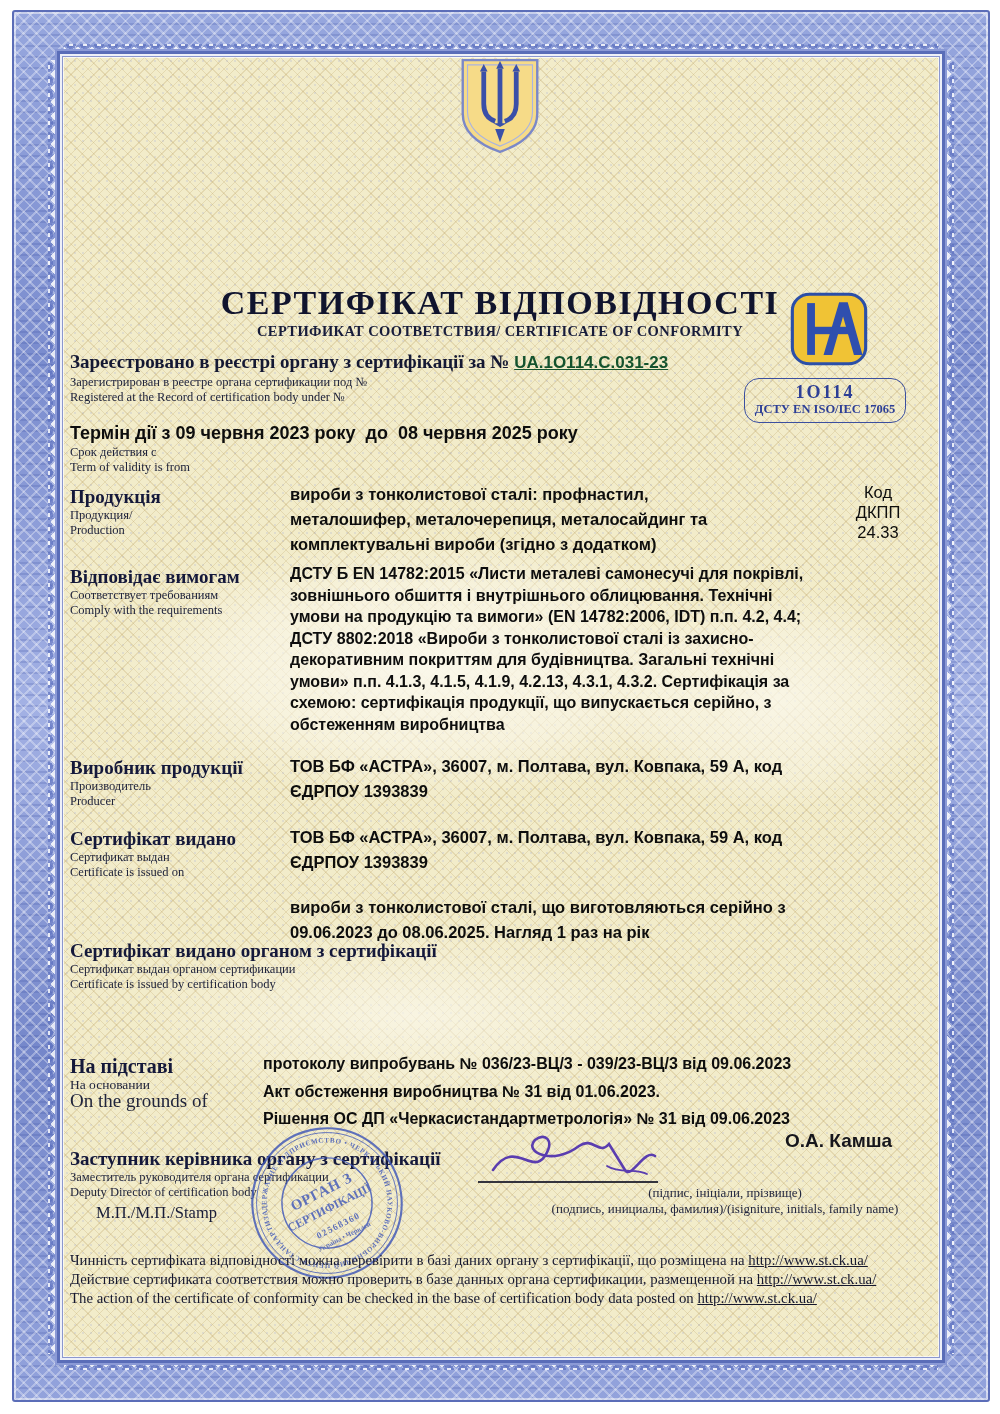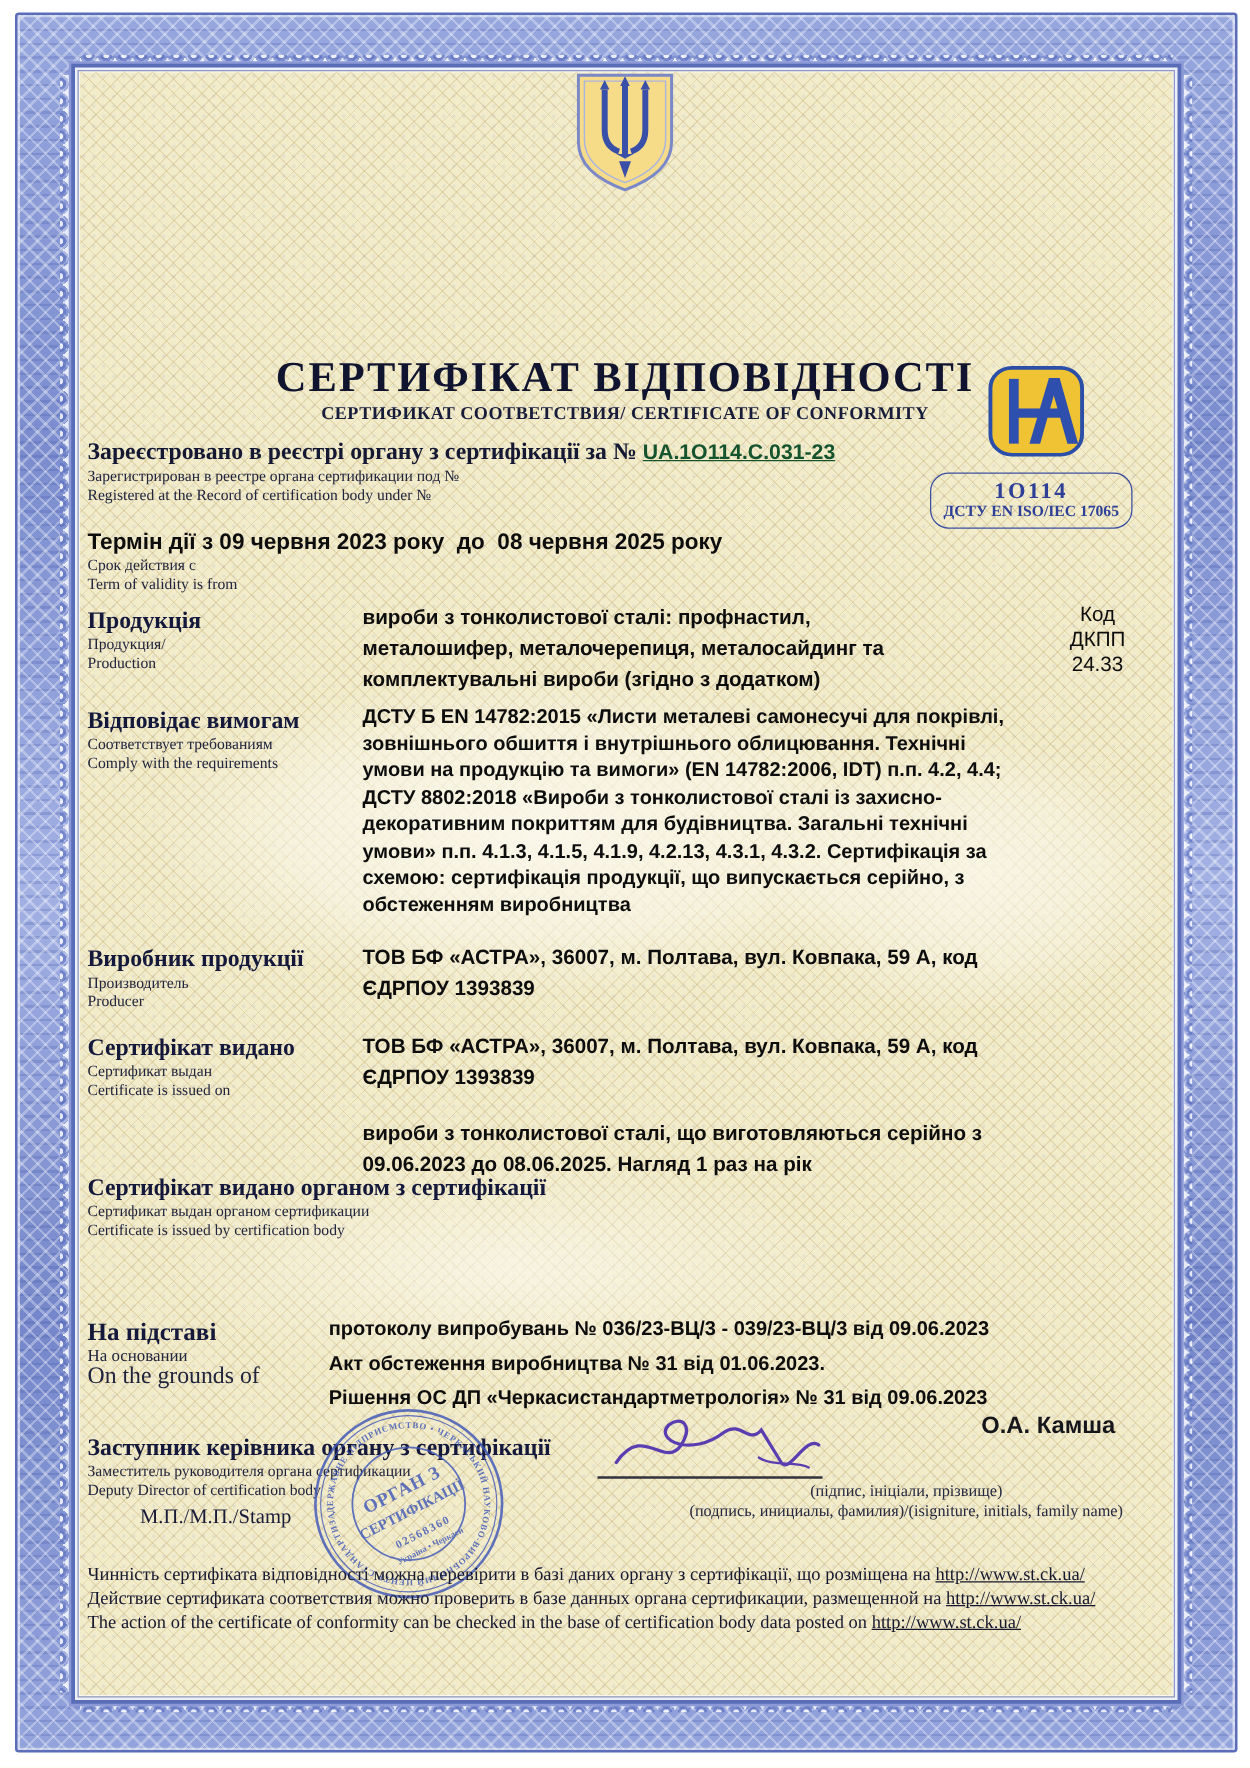--- a/index.html
+++ b/index.html
@@ -54,21 +54,21 @@
   .val-sm{font-size:16px;line-height:27.5px;}
   .lbl-uk{font-weight:bold;font-size:19px;color:#14183a;line-height:22px;white-space:nowrap;}
   .pre{white-space:pre-wrap;}
   .code-col{text-align:center;font-family:"Liberation Sans",sans-serif;font-weight:normal;font-size:16.5px;line-height:20px;color:#0d0d0d;}
   .acc-box{border:1.5px solid #3b4fa0;text-align:center;color:#2d3f96;padding-top:3px;}
   .acc-num{font-weight:bold;font-size:18px;letter-spacing:2px;line-height:20px;}
   .acc-std{font-weight:bold;font-size:12.5px;line-height:15px;}
   .sig-name{font-family:"Liberation Sans",sans-serif;font-weight:bold;font-size:19px;color:#15151c;}
   .sig-line{border-top:2px solid #33333d;height:0;}
   .caps{text-align:center;font-size:13px;line-height:15.5px;color:#23273f;}
-  .mp{font-size:16.5px;color:#181c38;margin-left:16px;}
+  .mp{font-size:16.5px;color:#181c38;}
   .foot{font-size:14.8px;line-height:19.2px;color:#15172e;}
   .url{text-decoration:underline;}
   .stamp-wrap{transform:rotate(-7deg);opacity:.82;}
 </style>
 </head>
 <body>
 
 <div class="page">
   <div class="band">
     <div class="corner c-tl"></div>

